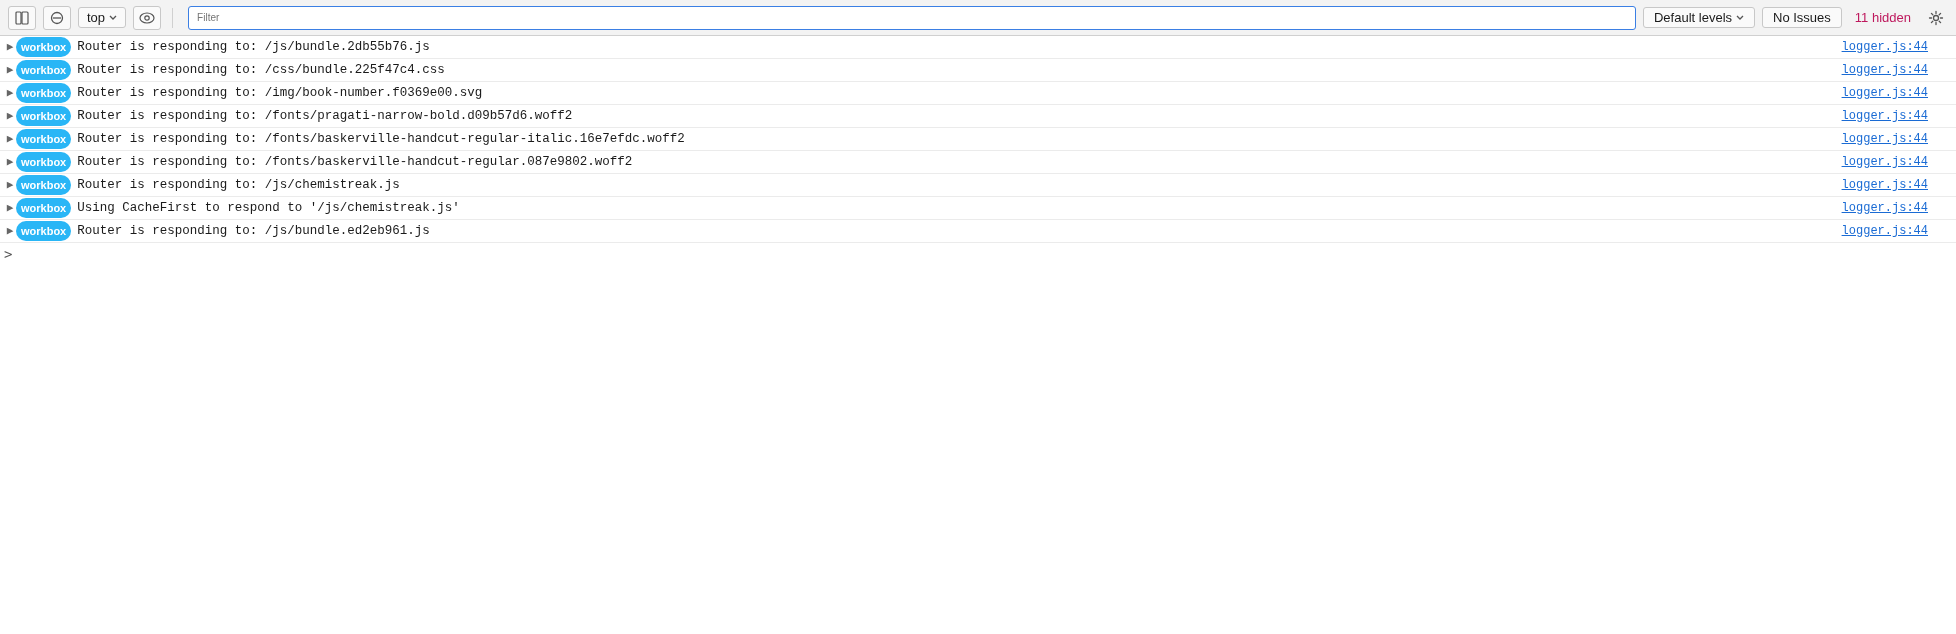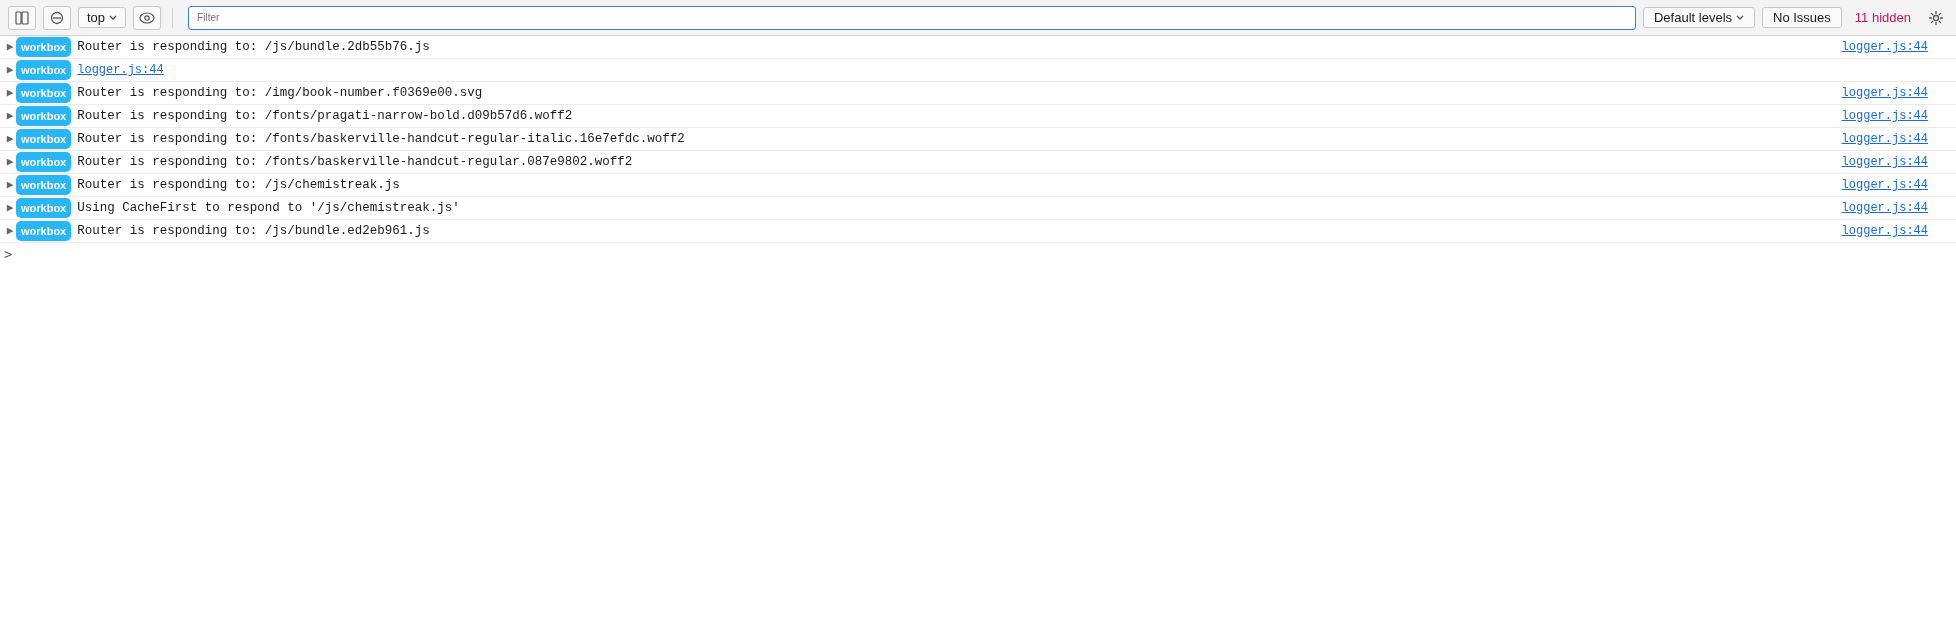--- a/index.html
+++ b/index.html
@@ -128,21 +128,21 @@
       justify-content: center;
       color: #666;
       cursor: pointer;
       font-size: 11px;
       padding-left: 4px;
     }
     .workbox-badge {
       display: inline-block;
       background: #29b6f6;
       color: #ffffff;
-      border-radius: 5px;
+      border-radius: 10px;
       padding: 1px 5px;
       font-size: 11px;
       font-weight: bold;
       margin-right: 6px;
       font-family: -apple-system, BlinkMacSystemFont, sans-serif;
       white-space: nowrap;
     }
     .row-message {
       flex: 1;
       color: #1a1a1a;
@@ -237,20 +237,21 @@
 <div class="console-area" id="console-rows">
 <div class="console-row">
       <span class="expand-arrow">▶</span>
       <span class="workbox-badge">workbox</span>
       <span class="row-message">Router is responding to: /js/bundle.2db55b76.js</span>
       <span class="row-source">logger.js:44</span>
     </div>
     <div class="console-row">
       <span class="expand-arrow">▶</span>
       <span class="workbox-badge">workbox</span>
+      <span class="row-message">Router is responding to: /css/bundle.225f47c4.css</span>
       <span class="row-source">logger.js:44</span>
     </div>
     <div class="console-row">
       <span class="expand-arrow">▶</span>
       <span class="workbox-badge">workbox</span>
       <span class="row-message">Router is responding to: /img/book-number.f0369e00.svg</span>
       <span class="row-source">logger.js:44</span>
     </div>
     <div class="console-row">
       <span class="expand-arrow">▶</span>

